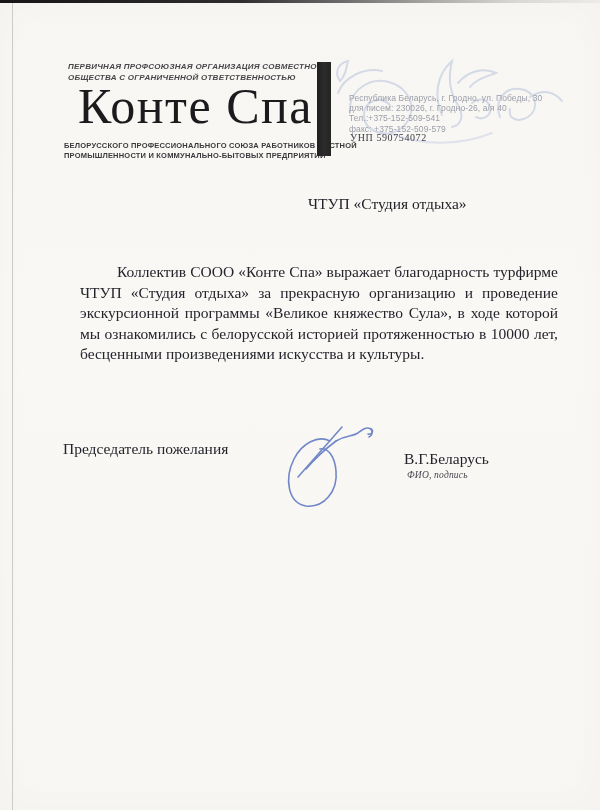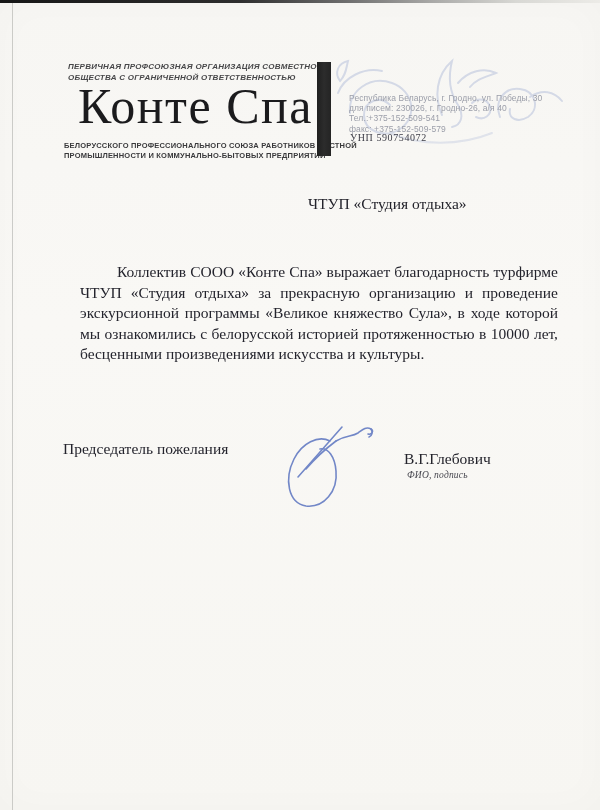--- a/index.html
+++ b/index.html
@@ -145,16 +145,16 @@
   <svg class="signature" width="110" height="97" viewBox="0 0 110 97" fill="none">
     <g stroke="#5b74c0" stroke-width="1.6" stroke-linecap="round" opacity="0.85">
       <path d="M 52 28 C 40 22, 24 30, 16 46 C 6 66, 10 90, 28 93 C 46 95, 60 78, 58 58 C 57 44, 50 34, 42 36"></path>
       <path d="M 20 64 L 64 14"></path>
       <path d="M 28 56 C 40 42, 50 34, 58 28"></path>
       <path d="M 58 28 C 68 22, 74 24, 80 20 C 84 17, 88 13, 93 16 C 96 18, 94 22, 90 21"></path>
       <path d="M 93 16 C 95 19, 94 23, 91 24"></path>
     </g>
   </svg>
 
-  <div class="signoff-name">В.Г.Глебович</div>
+  <div class="signoff-name">В.Г.Беларусь</div>
   <div class="signoff-caption">ФИО, подпись</div>
 
 </div>
 
 </body></html>

